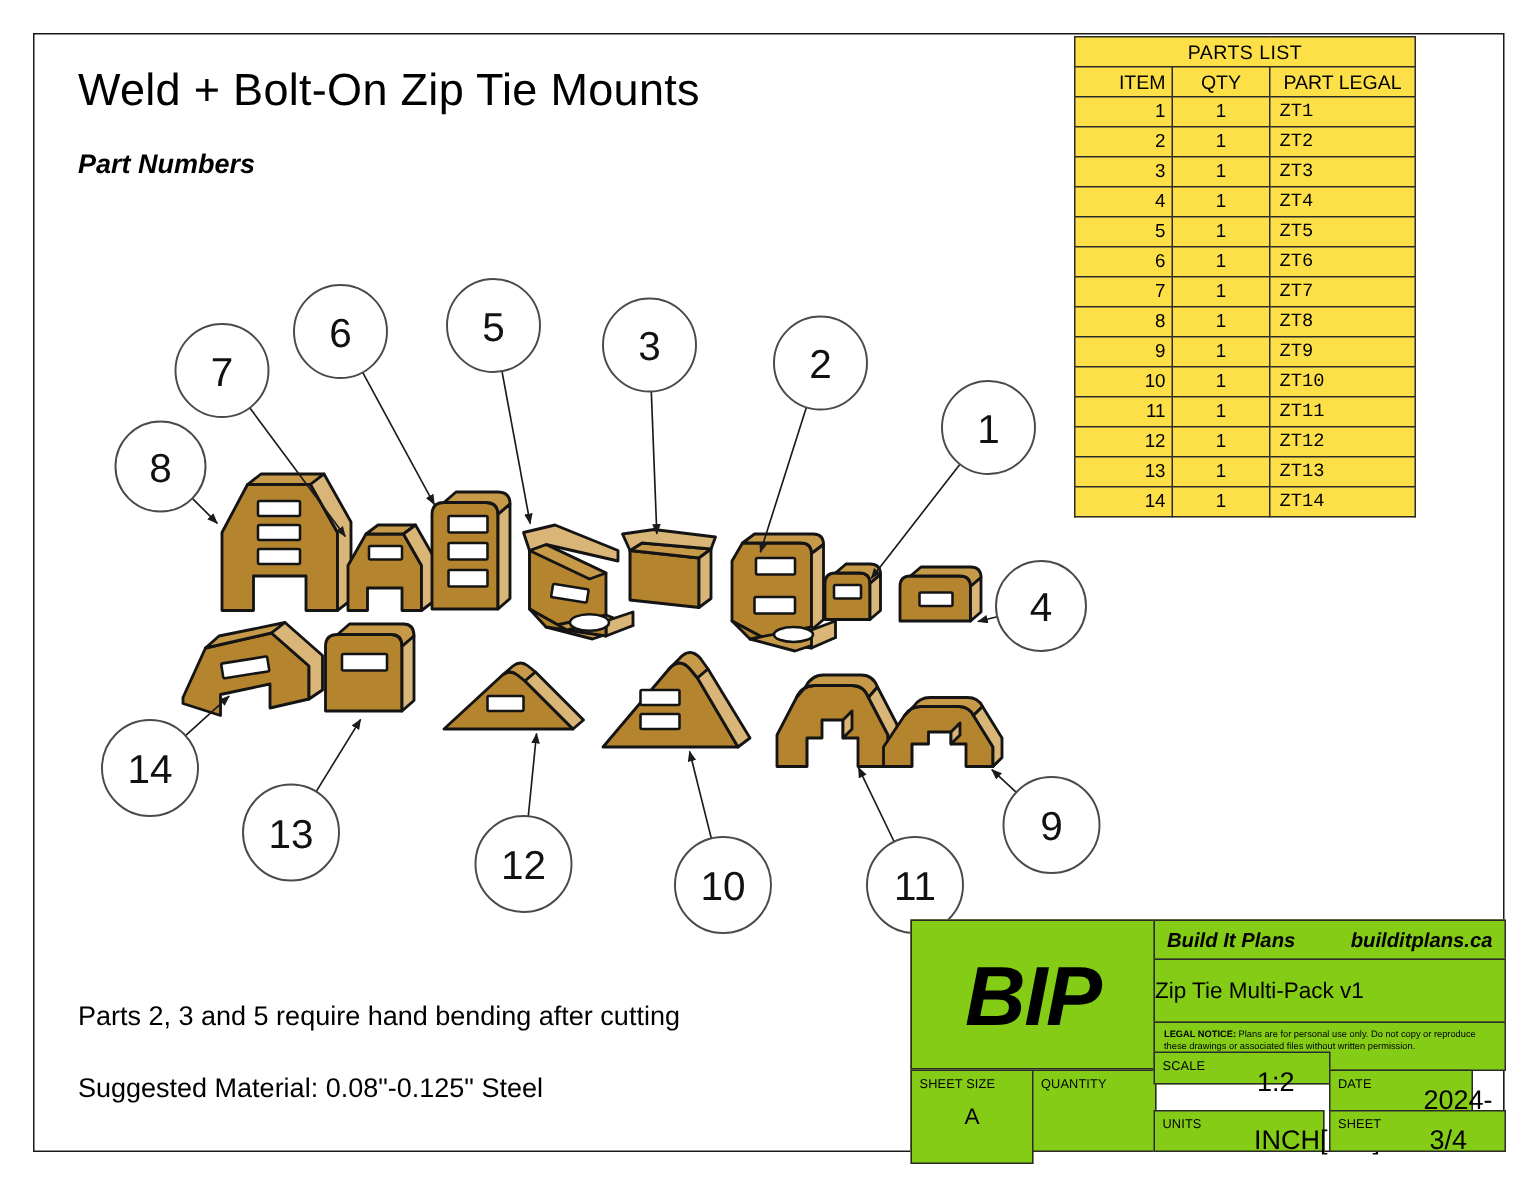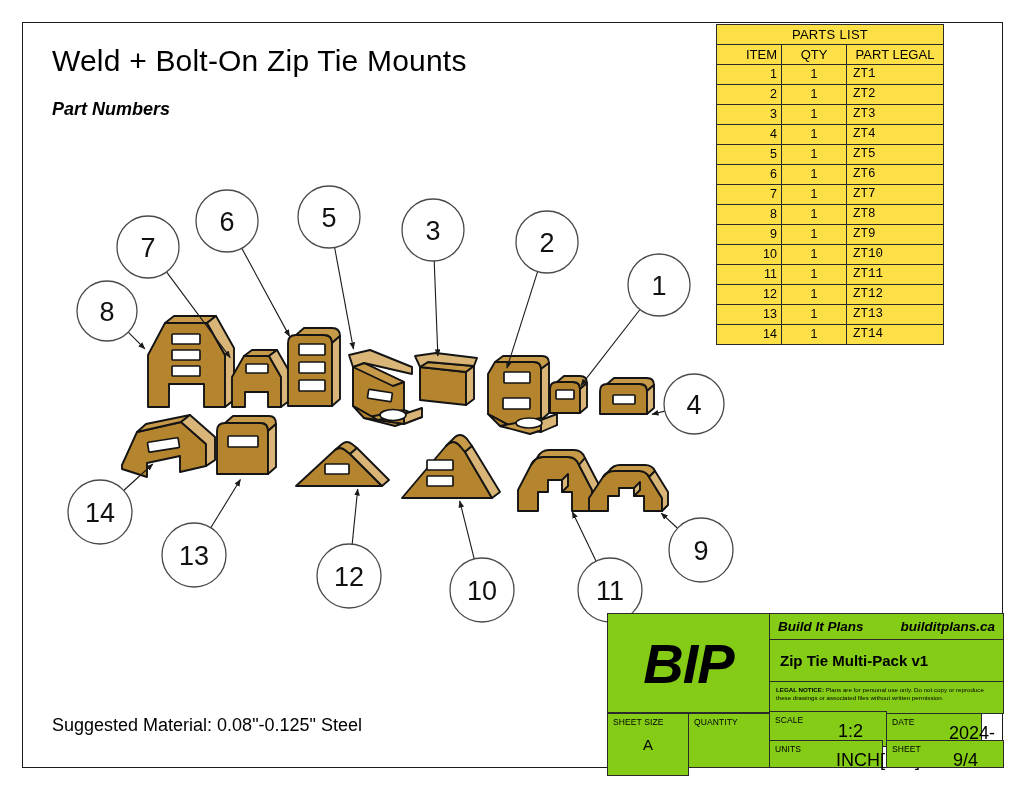--- a/index.html
+++ b/index.html
@@ -37,27 +37,27 @@
   #title-block{position:absolute;left:607px;top:613px;width:396px;height:155px;
                border:1.5px solid #1a1a1a;box-sizing:border-box;background:#fff;}
   .tb-cell{position:absolute;box-sizing:border-box;border:1px solid #2b2b2b;background:#84cc16;}
   #tb-logo{left:-1px;top:-1px;width:163px;height:100px;display:flex;align-items:center;
            justify-content:center;}
   #tb-logo .logo-text{font-size:56px;font-weight:bold;font-style:italic;letter-spacing:-1px;}
   #tb-brand{left:161px;top:-1px;width:235px;height:27px;display:flex;align-items:center;
             justify-content:space-between;padding:0 8px;}
   #tb-brand span{font-style:italic;font-weight:bold;font-size:13.5px;}
   #tb-project{left:161px;top:25px;width:235px;height:43px;display:flex;align-items:center;
-              padding-left:10px;font-size:15px;font-weight:bold;}
+              padding-left:0;font-size:15px;}
   #tb-legal{left:161px;top:67px;width:235px;height:33px;padding:4px 6px 0 6px;
             font-size:6.2px;line-height:1.35;}
   #tb-legal b{font-size:6.2px;}
   #tb-sheetsize{left:-1px;top:99px;width:82px;height:63px;}
   #tb-quantity{left:80px;top:99px;width:83px;height:55px;}
-  #tb-scale{left:161px;top:97px;width:118px;height:36px;}
+  #tb-scale{left:161px;top:87px;width:118px;height:22px;}
   #tb-date{left:278px;top:99px;width:96px;height:28px;}
   #tb-units{left:161px;top:126px;width:114px;height:28px;}
   #tb-sheet{left:278px;top:126px;width:118px;height:28px;}
   .lbl{position:absolute;left:5px;top:3px;font-size:8.5px;letter-spacing:.1px;}
   .val-c{position:absolute;left:0;top:22px;width:100%;text-align:center;font-size:15px;}
   .val-i{position:absolute;left:40px;top:9px;font-size:18px;margin-left:28px;}
   #tb-date .val-i{left:34px;}
   #tb-sheet .val-i{left:38px;}
   #tb-units .val-i{left:38px;}
 
@@ -70,20 +70,21 @@
 </head>
 <body>
 
 <div id="sheet">
 
   <div id="frame"></div>
 
   <div id="title-main">Weld + Bolt-On Zip Tie Mounts</div>
   <div id="title-sub">Part Numbers</div>
 
+  <div id="note-1">Parts 2, 3 and 5 require hand bending after cutting</div>
   <div id="note-2">Suggested Material: 0.08"-0.125" Steel</div>
 
   <div id="drawing">
   <svg width="981" height="746" viewBox="0 0 981 746" xmlns="http://www.w3.org/2000/svg">
     <defs>
       <marker id="arrowhead" markerWidth="7" markerHeight="7" refX="6" refY="2.6" orient="auto" markerUnits="strokeWidth">
         <path d="M0,0 L6.5,2.6 L0,5.2 z" fill="#1a1a1a"></path>
       </marker>
       <style>
         .pf{fill:#b5842f;stroke:#141414;stroke-width:1.9;stroke-linejoin:round;}
@@ -411,18 +412,18 @@
       <span class="val-i">2024-02-23</span>
     </div>
 
     <div class="tb-cell" id="tb-units">
       <span class="lbl">UNITS</span>
       <span class="val-i">INCH[mm]</span>
     </div>
 
     <div class="tb-cell" id="tb-sheet">
       <span class="lbl">SHEET</span>
-      <span class="val-i">9/4</span>
+      <span class="val-i">3/4</span>
     </div>
 
   </div>
 
 </div>
 
 </body></html>

